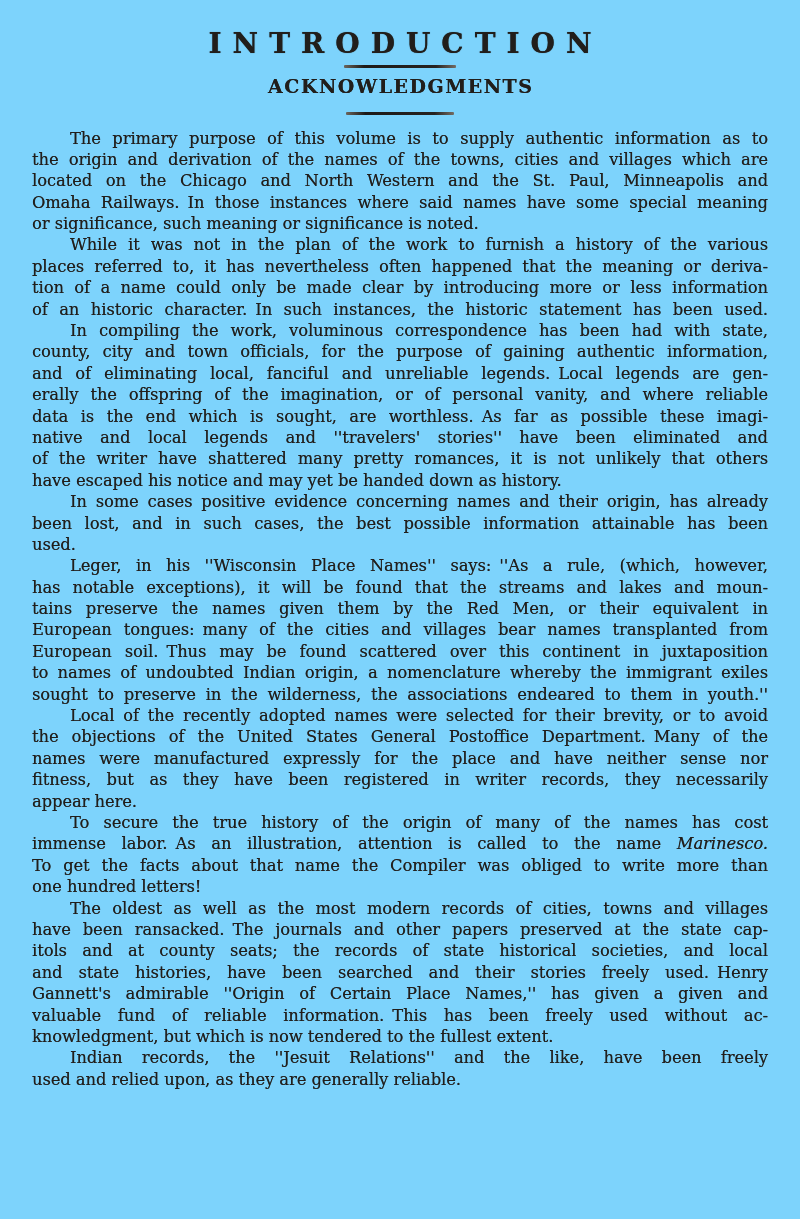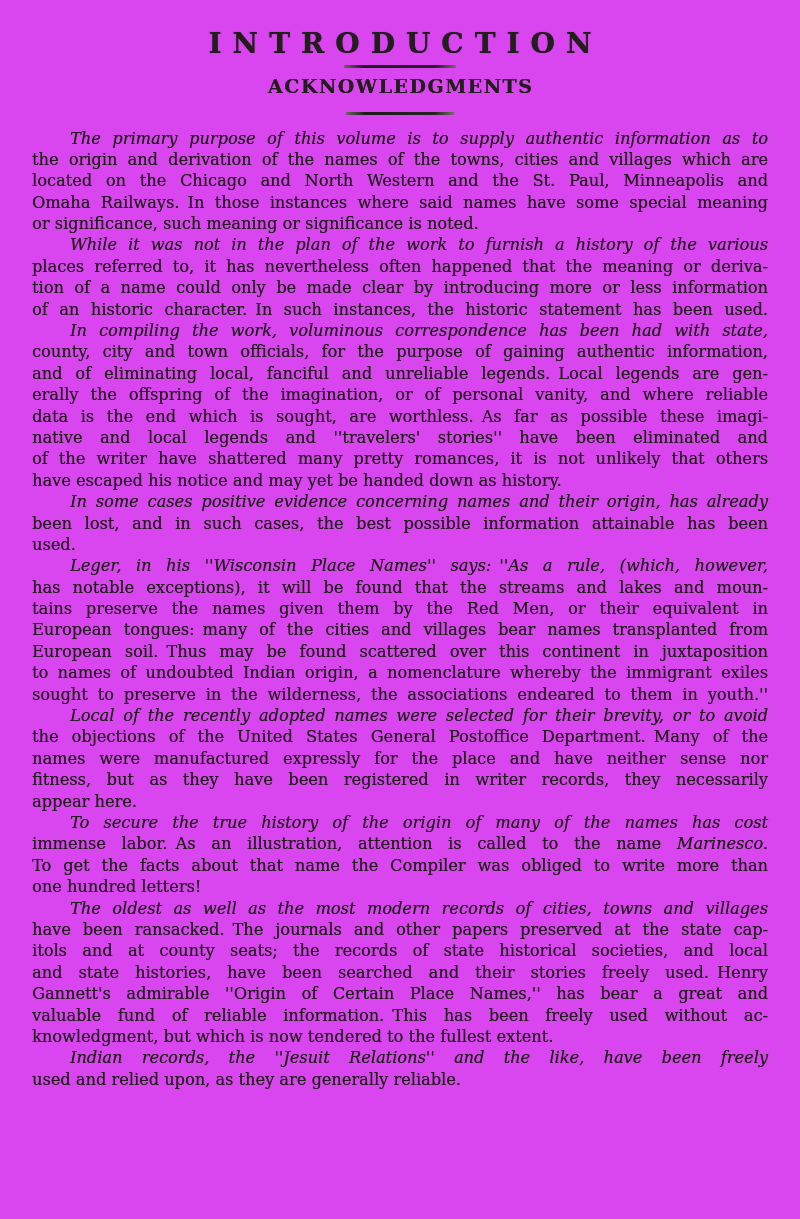--- a/index.html
+++ b/index.html
@@ -6,21 +6,21 @@
   body {
     width: 800px; height: 1219px;
     background: #fcfbf9;
     font-family: "DejaVu Serif", "Liberation Serif", serif;
   }
   .page {
     position: relative;
     width: 800px; height: 1219px;
     overflow: hidden;
     color: #211e1b;
-    background: #d946ef;
+    background: #7dd3fc;
   }
   .title {
     margin: 0; padding-top: 30px;
     text-align: center;
     font-size: 28px; font-weight: bold;
     letter-spacing: 11px; text-indent: 11px;
     line-height: 1;
     text-shadow: 0 0 .7px rgba(25,22,20,.85);
   }
   .rule {
@@ -44,21 +44,21 @@
     font-size: 16.2px;
     text-shadow: 0.2px 0.2px .55px rgba(34,30,26,.72);
   }
   .para { margin: 0; }
   .line {
     height: 21.4px; line-height: 21.4px;
     text-align: justify;
     text-align-last: justify;
     overflow: visible;
   }
-  .line.first { text-indent: 38px; font-style: italic; }
+  .line.first { text-indent: 38px; }
   .line.flush { text-align-last: left; }
   .em { font-style: italic; }
 </style>
 </head>
 <body>
 
 <div class="page">
   <h1 class="title">INTRODUCTION</h1>
   <div class="rule"></div>
   <h2 class="subtitle">ACKNOWLEDGMENTS</h2>
@@ -112,21 +112,21 @@
         <div class="line first"><span>To secure the true history of the origin of many of the names has cost</span></div>
         <div class="line"><span>immense labor. As an illustration, attention is called to the name </span><span class="em">Marinesco.</span></div>
         <div class="line"><span>To get the facts about that name the Compiler was obliged to write more than</span></div>
         <div class="line flush"><span>one hundred letters!</span></div>
       </div>
       <div class="para">
         <div class="line first"><span>The oldest as well as the most modern records of cities, towns and villages</span></div>
         <div class="line"><span>have been ransacked. The journals and other papers preserved at the state cap-</span></div>
         <div class="line"><span>itols and at county seats; the records of state historical societies, and local</span></div>
         <div class="line"><span>and state histories, have been searched and their stories freely used. Henry</span></div>
-        <div class="line"><span>Gannett's admirable ''Origin of Certain Place Names,'' has bear a great and</span></div>
+        <div class="line"><span>Gannett's admirable ''Origin of Certain Place Names,'' has given a given and</span></div>
         <div class="line"><span>valuable fund of reliable information. This has been freely used without ac-</span></div>
         <div class="line flush"><span>knowledgment, but which is now tendered to the fullest extent.</span></div>
       </div>
       <div class="para">
         <div class="line first"><span>Indian records, the ''Jesuit Relations'' and the like, have been freely</span></div>
         <div class="line flush"><span>used and relied upon, as they are generally reliable.</span></div>
       </div>
     </div>
 </div>
 

